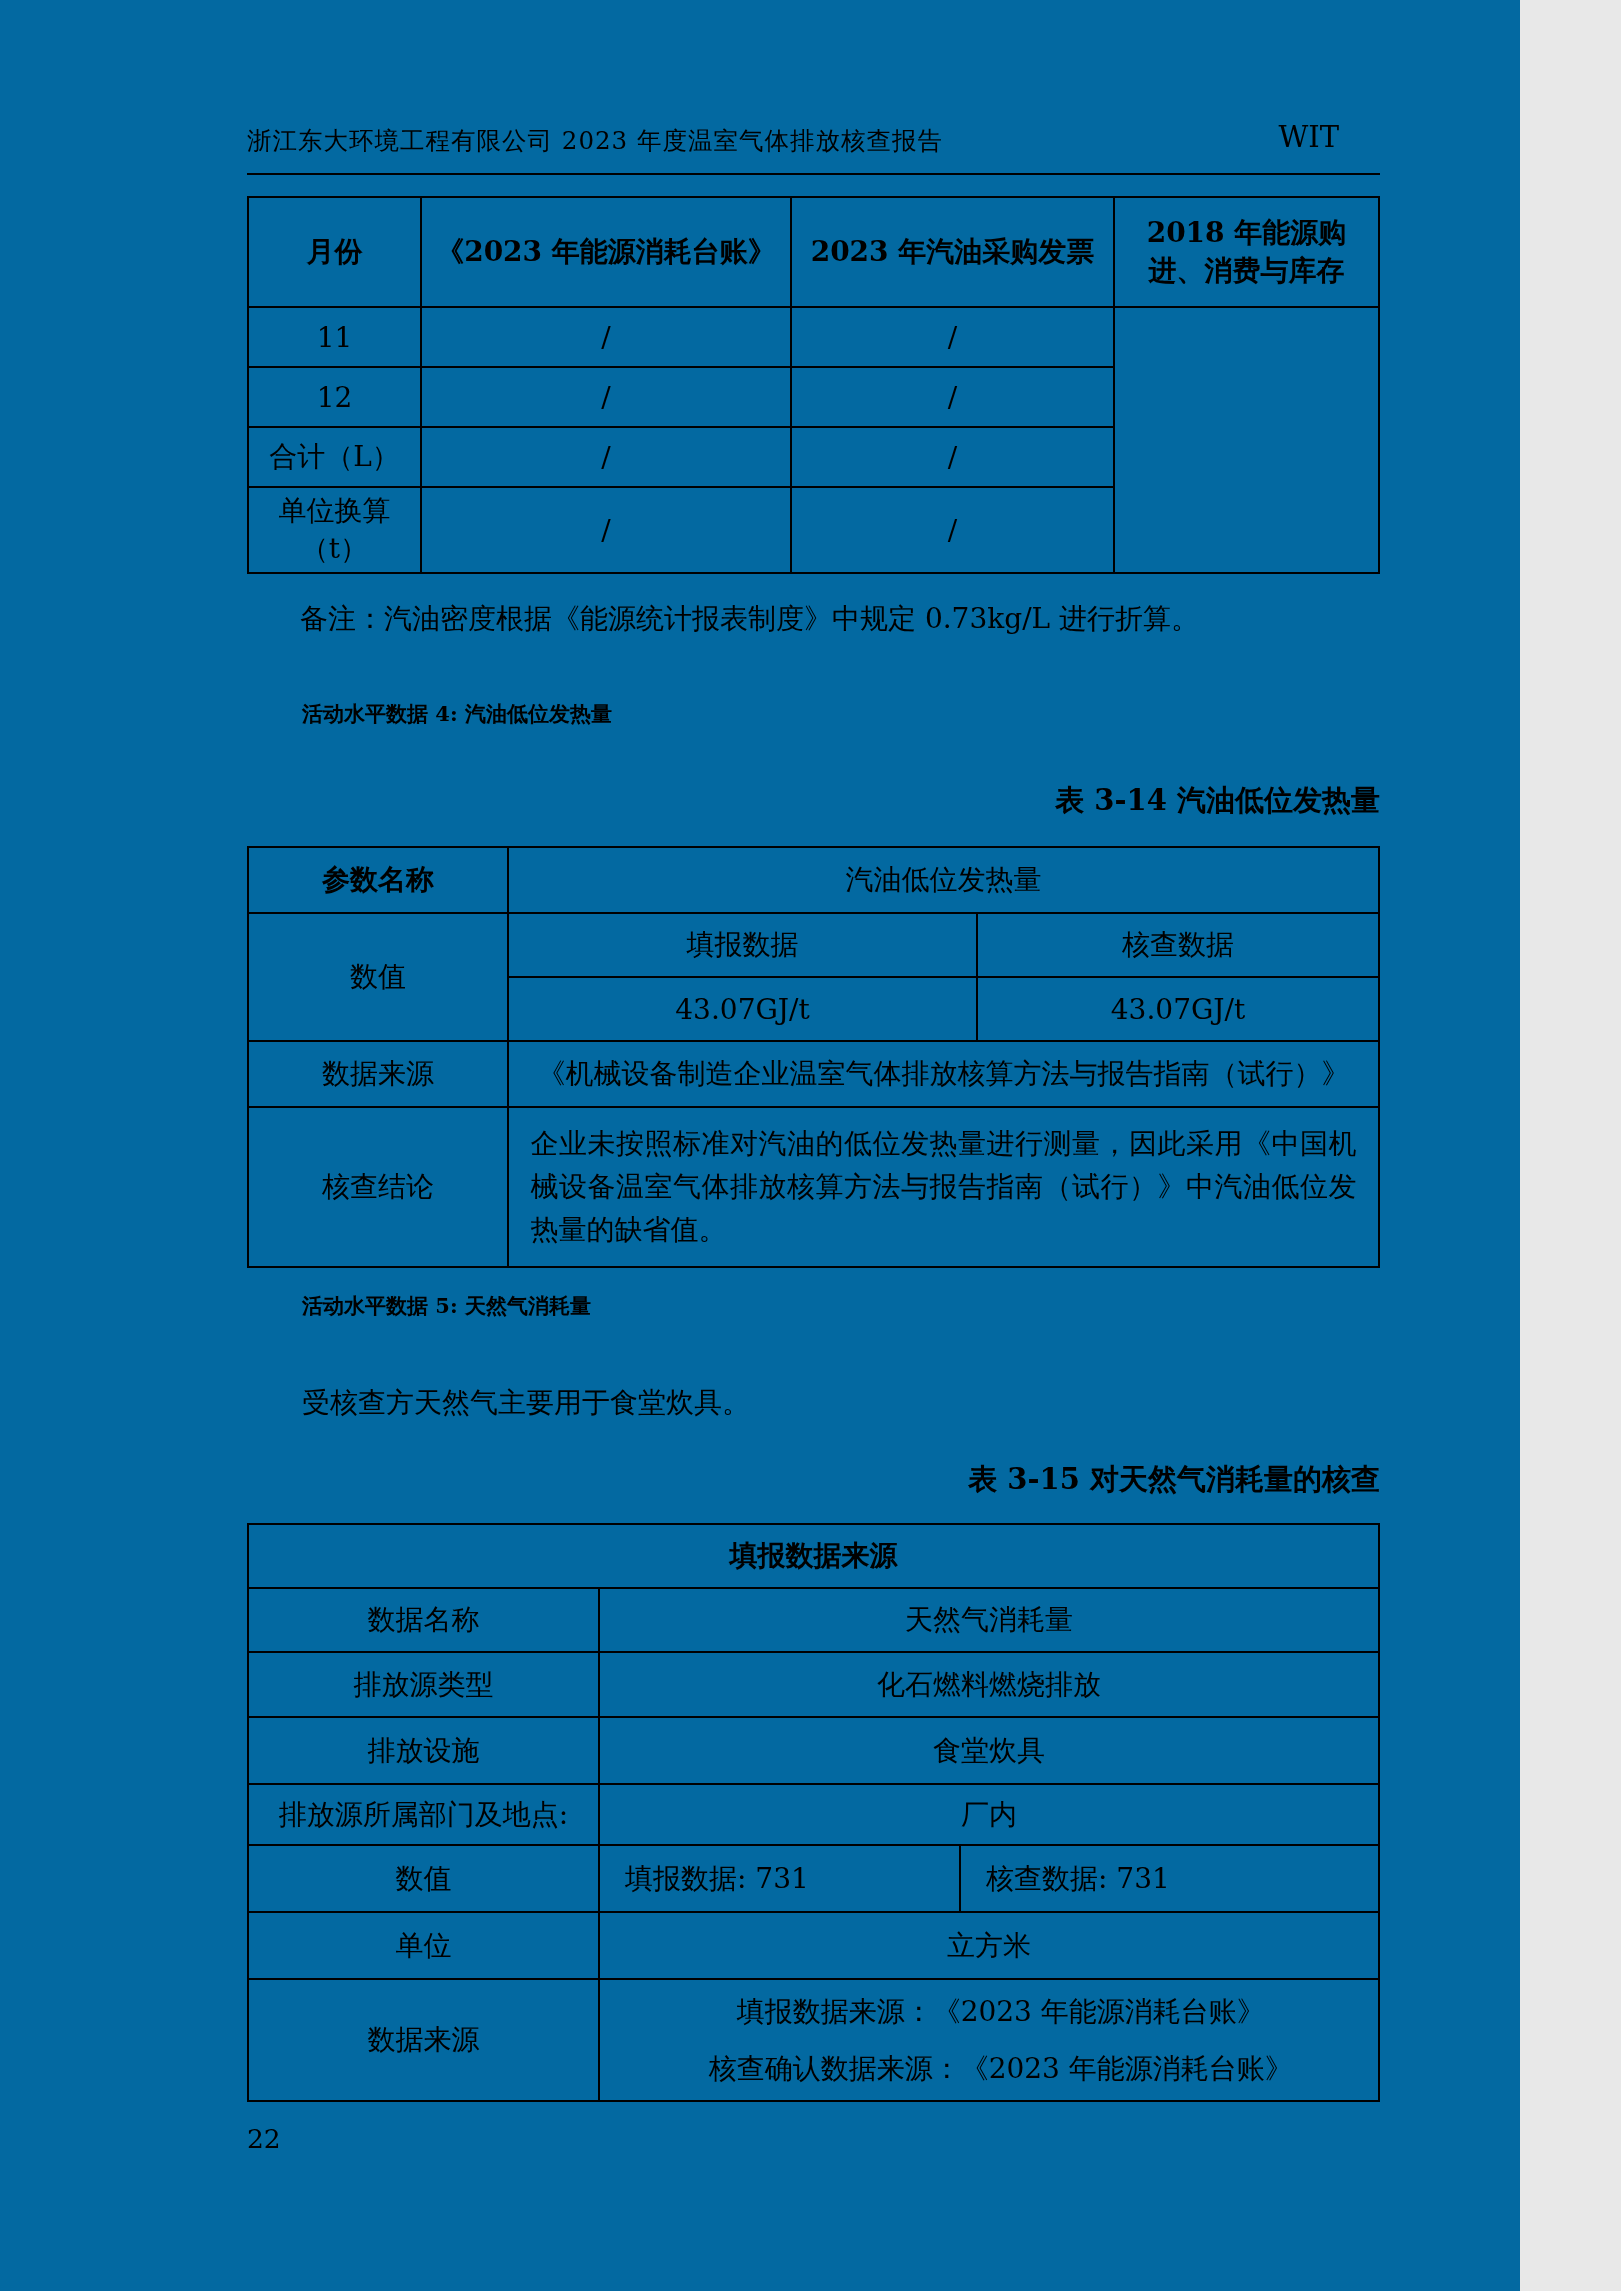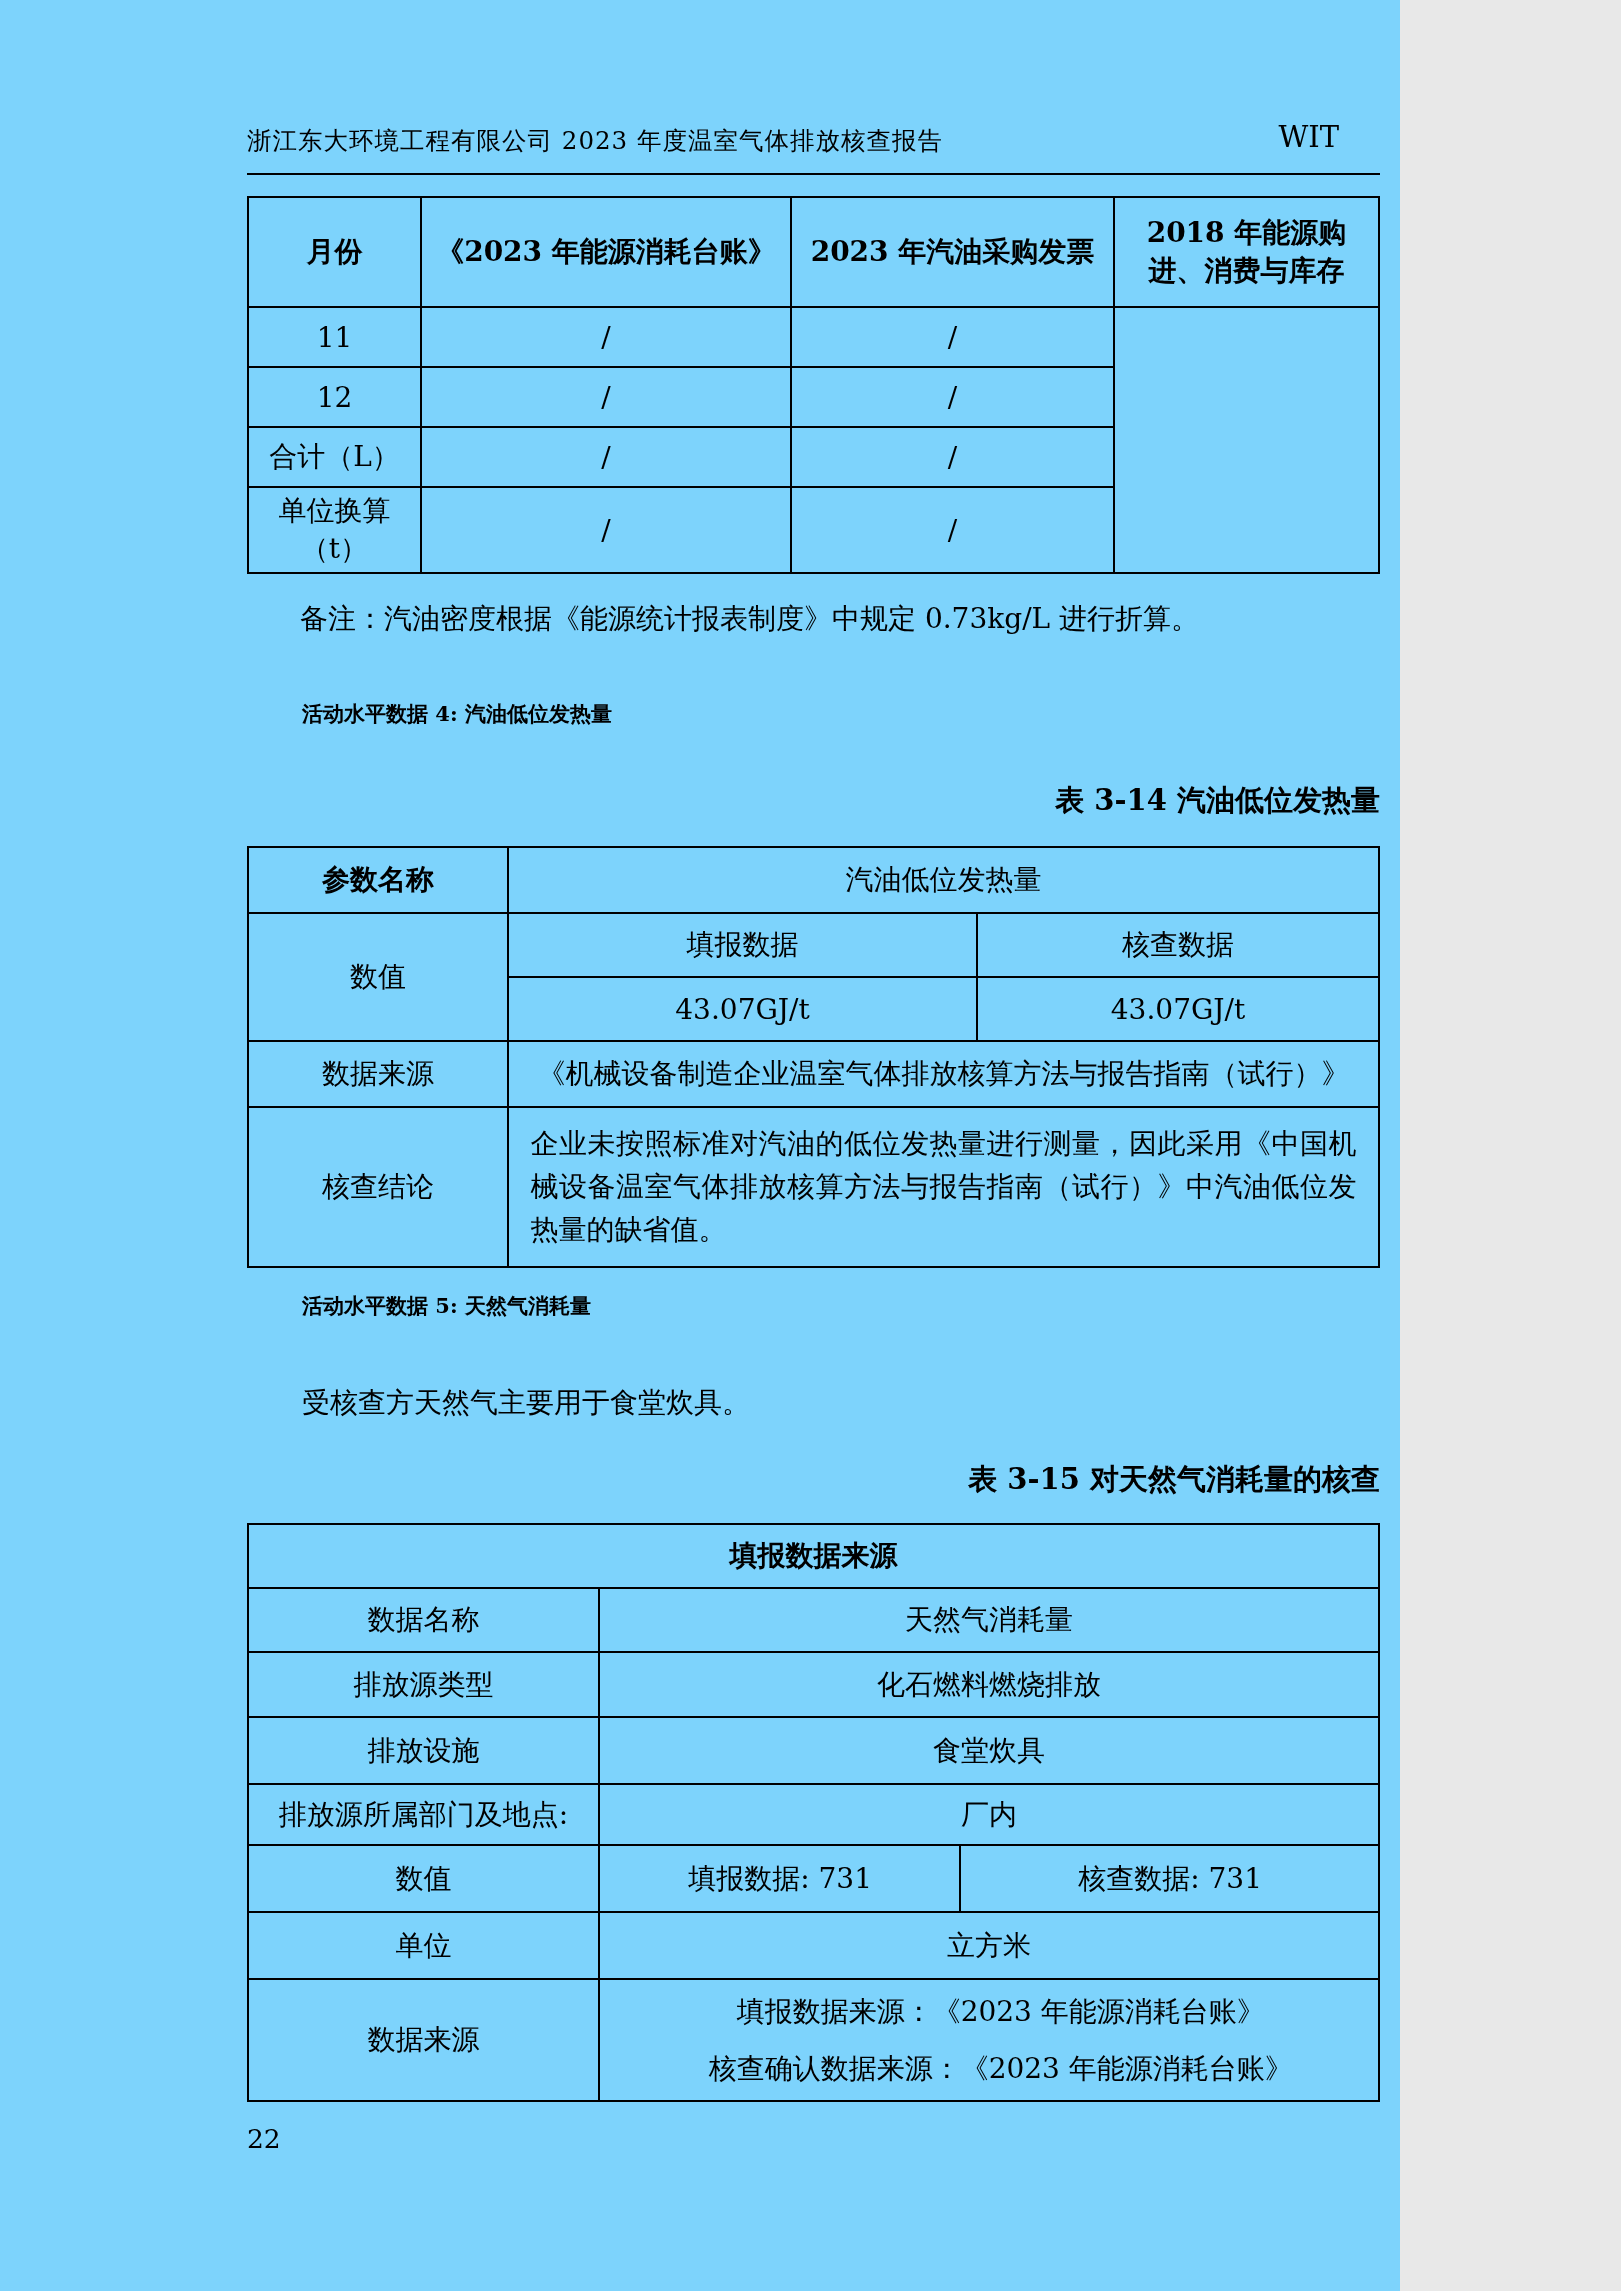--- a/index.html
+++ b/index.html
@@ -1,22 +1,22 @@
 <!DOCTYPE html>
 <html><head>
 <meta charset="utf-8">
 <style>
   * { margin: 0; padding: 0; box-sizing: border-box; }
   html, body { background: #e8e8e8; }
   body { font-family: "DejaVu Serif", "Liberation Serif", serif; color: #000; }
   .page {
     position: relative;
-    width: 1400px;
+    width: 1520px;
     height: 2292px;
-    background: #7dd3fc;
+    background: #0369a1;
     overflow: hidden;
   }
   
   .pg-header {
     position: absolute;
     left: 247px;
     top: 116px;
     width: 1133px;
     height: 59px;
     border-bottom: 2.9px solid #000;
@@ -94,21 +94,21 @@
   .t2 { top: 846px; width: 1130px; }
   .t2 .conclusion {
     text-align: justify;
     padding: 13.7px 21.6px;
     line-height: 1.55;
     border-radius: 17px;
   }
 
   
   .t3 { top: 1523px; width: 1130px; }
-  .t3 .pad-left { text-align: center; padding-left: 11px; }
+  .t3 .pad-left { text-align: left; padding-left: 25px; }
   .t3 .src-cell { text-align: center; padding: 11.8px 0 11.8px 23.5px; }
   .t3 .src-cell div { line-height: 1.4; }
   .t3 .src-cell .l1 { margin-bottom: 17.6px; }
 
   
   .page-num {
     position: absolute;
     left: 247px;
     top: 2123px;
     width: 1133px;

